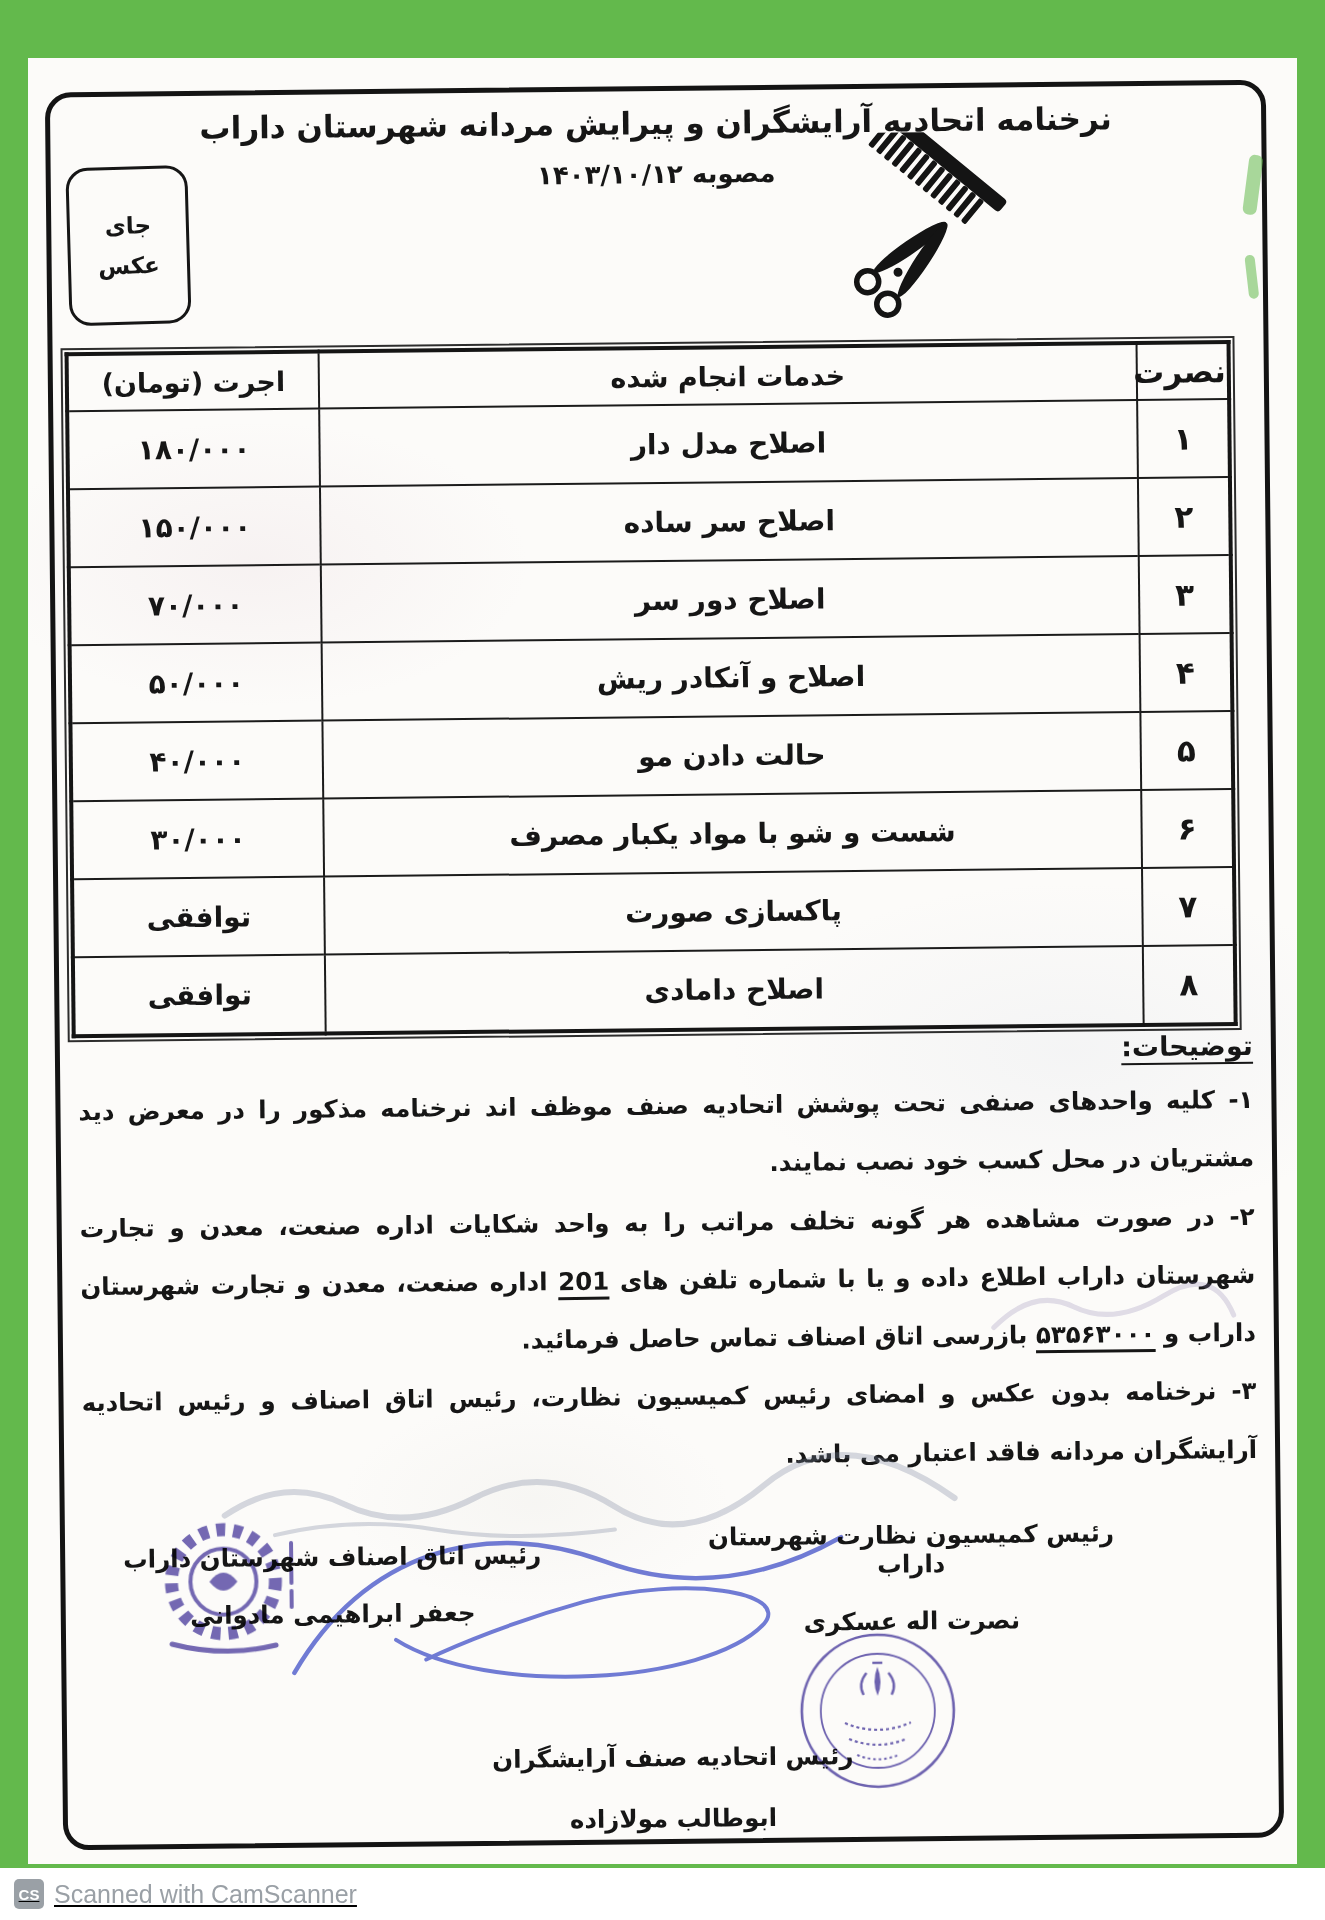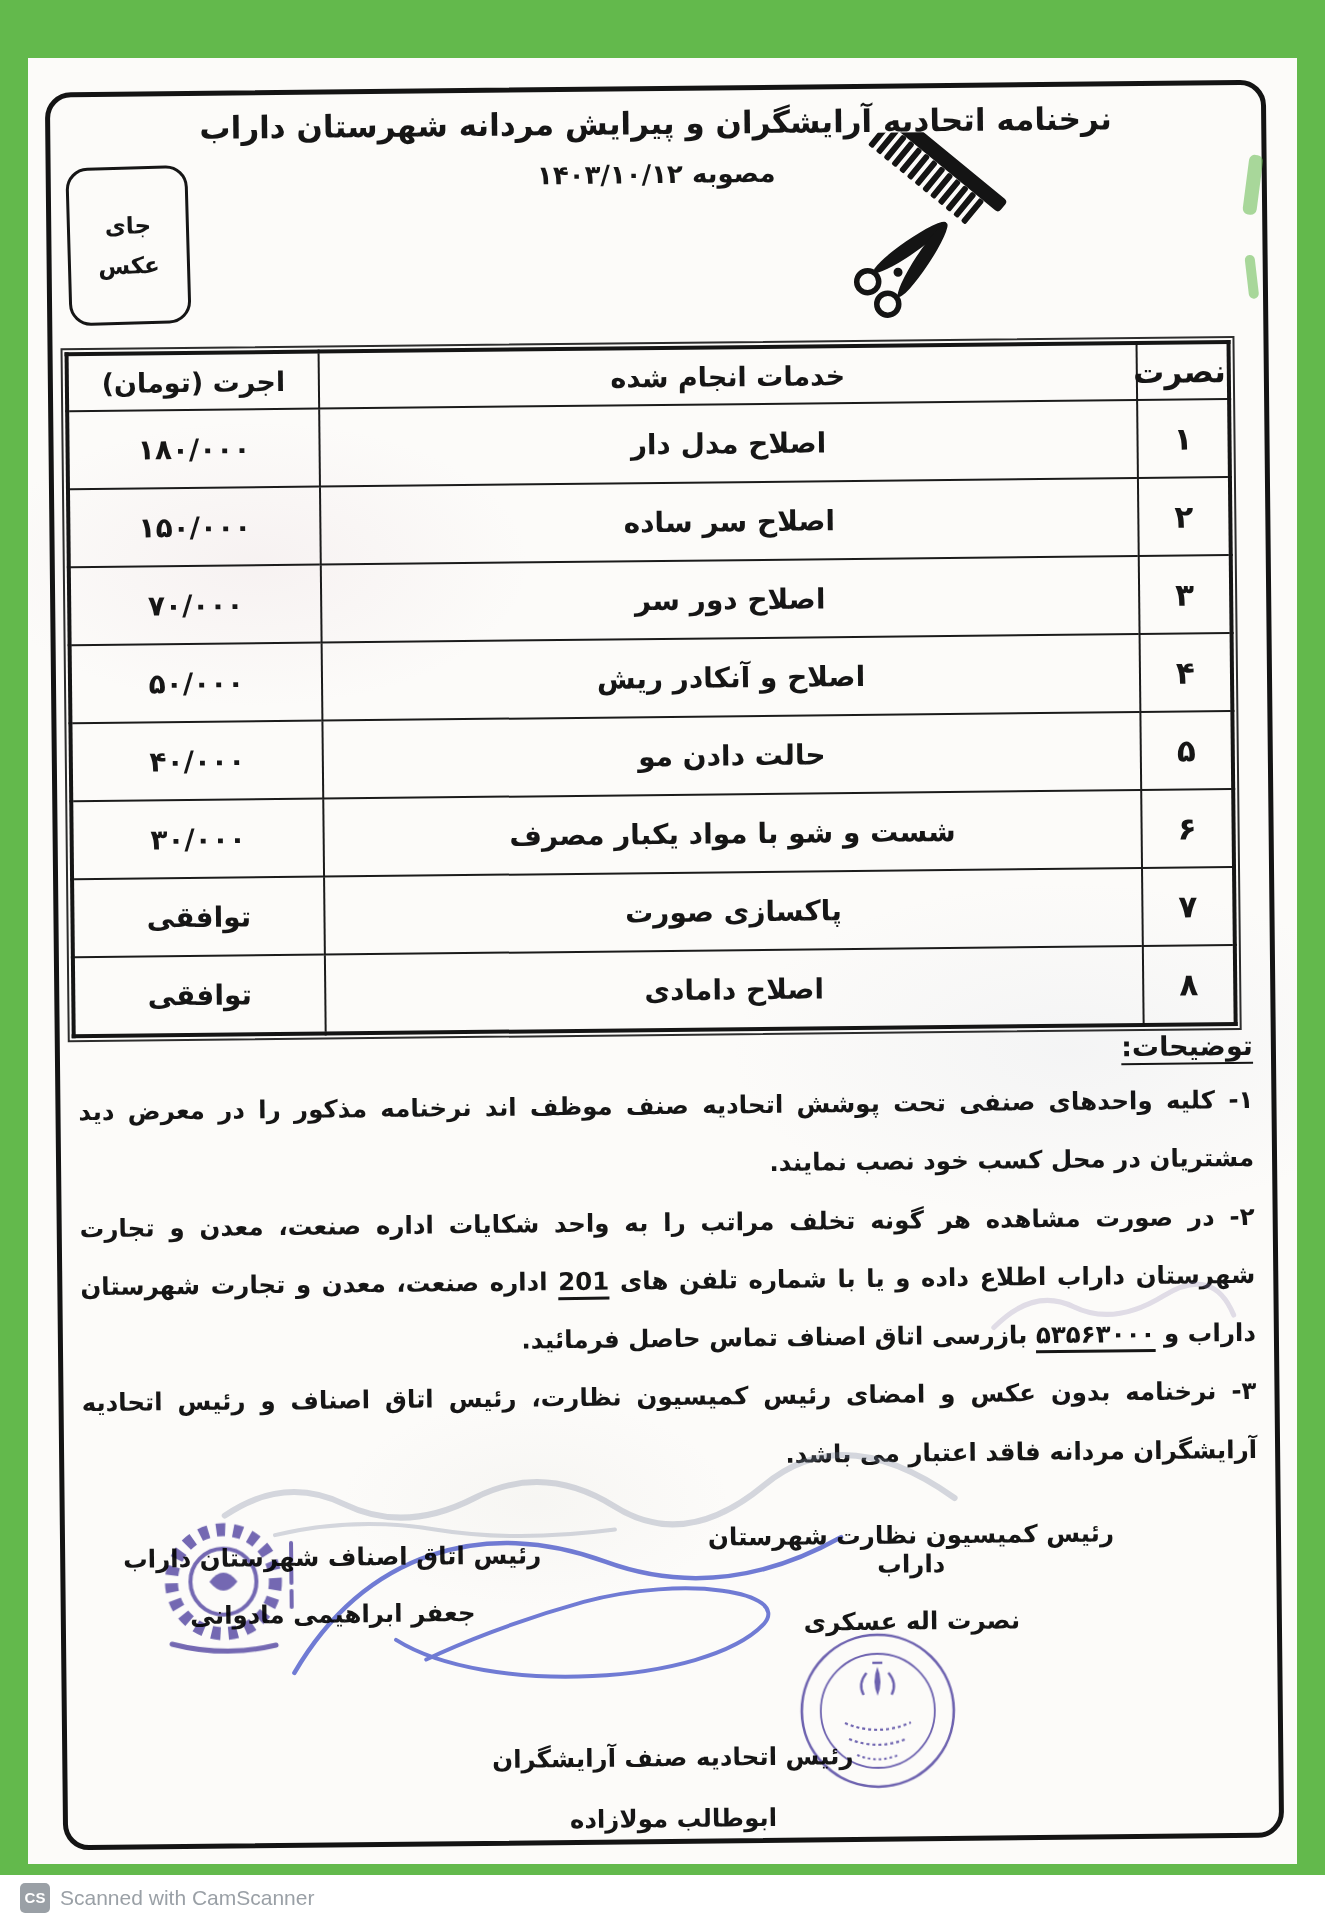--- a/index.html
+++ b/index.html
@@ -64,26 +64,26 @@
     color:var(--ink_blue,#3a49c5);opacity:.72;mix-blend-mode:multiply;z-index:2;}
   .ghost-marks{position:absolute;top:1340px;left:150px;width:760px;height:120px;
     color:#77839b;opacity:.30;z-index:0;}
   .ghost-marks2{position:absolute;top:1180px;right:30px;width:260px;height:90px;
     color:#8a7fb0;opacity:.25;z-index:0;}
   .green-mark{position:absolute;background:var(--scan_green,#65bb4d);opacity:.55;
     border-radius:6px;}
   .gm1{top:70px;right:2px;width:14px;height:60px;transform:rotate(8deg);}
   .gm2{top:170px;right:6px;width:10px;height:44px;transform:rotate(-6deg);}
   
-  .footer-bar{position:absolute;left:0;right:0;bottom:0;height:45px;background:#ffffff;
-    display:flex;align-items:center;gap:10px;padding:0 20px;
-    font-family:"Liberation Sans",sans-serif;}
+  .footer-bar{position:absolute;left:0;right:0;bottom:0;height:52px;background:#ffffff;
+    display:flex;align-items:center;gap:10px;padding:0 14px;
+    font-family:"Liberation Sans",sans-serif;text-decoration:underline;}
   .cs-badge{width:30px;height:30px;background:#9aa0a6;color:#ffffff;border-radius:5px;
     display:flex;align-items:center;justify-content:center;font-size:15px;font-weight:700;}
-  .scanned-text{color:#9aa0a6;font-size:21px;}
+  .scanned-text{color:#9aa0a6;font-size:25px;}
 </style>
 </head>
 <body>
 
 <div class="scan-bg">
   <div class="paper">
     <div class="frame">
 
       <div class="doc-header">
         <h1 class="doc-title">نرخنامه اتحادیه آرایشگران و پیرایش مردانه شهرستان داراب</h1>

